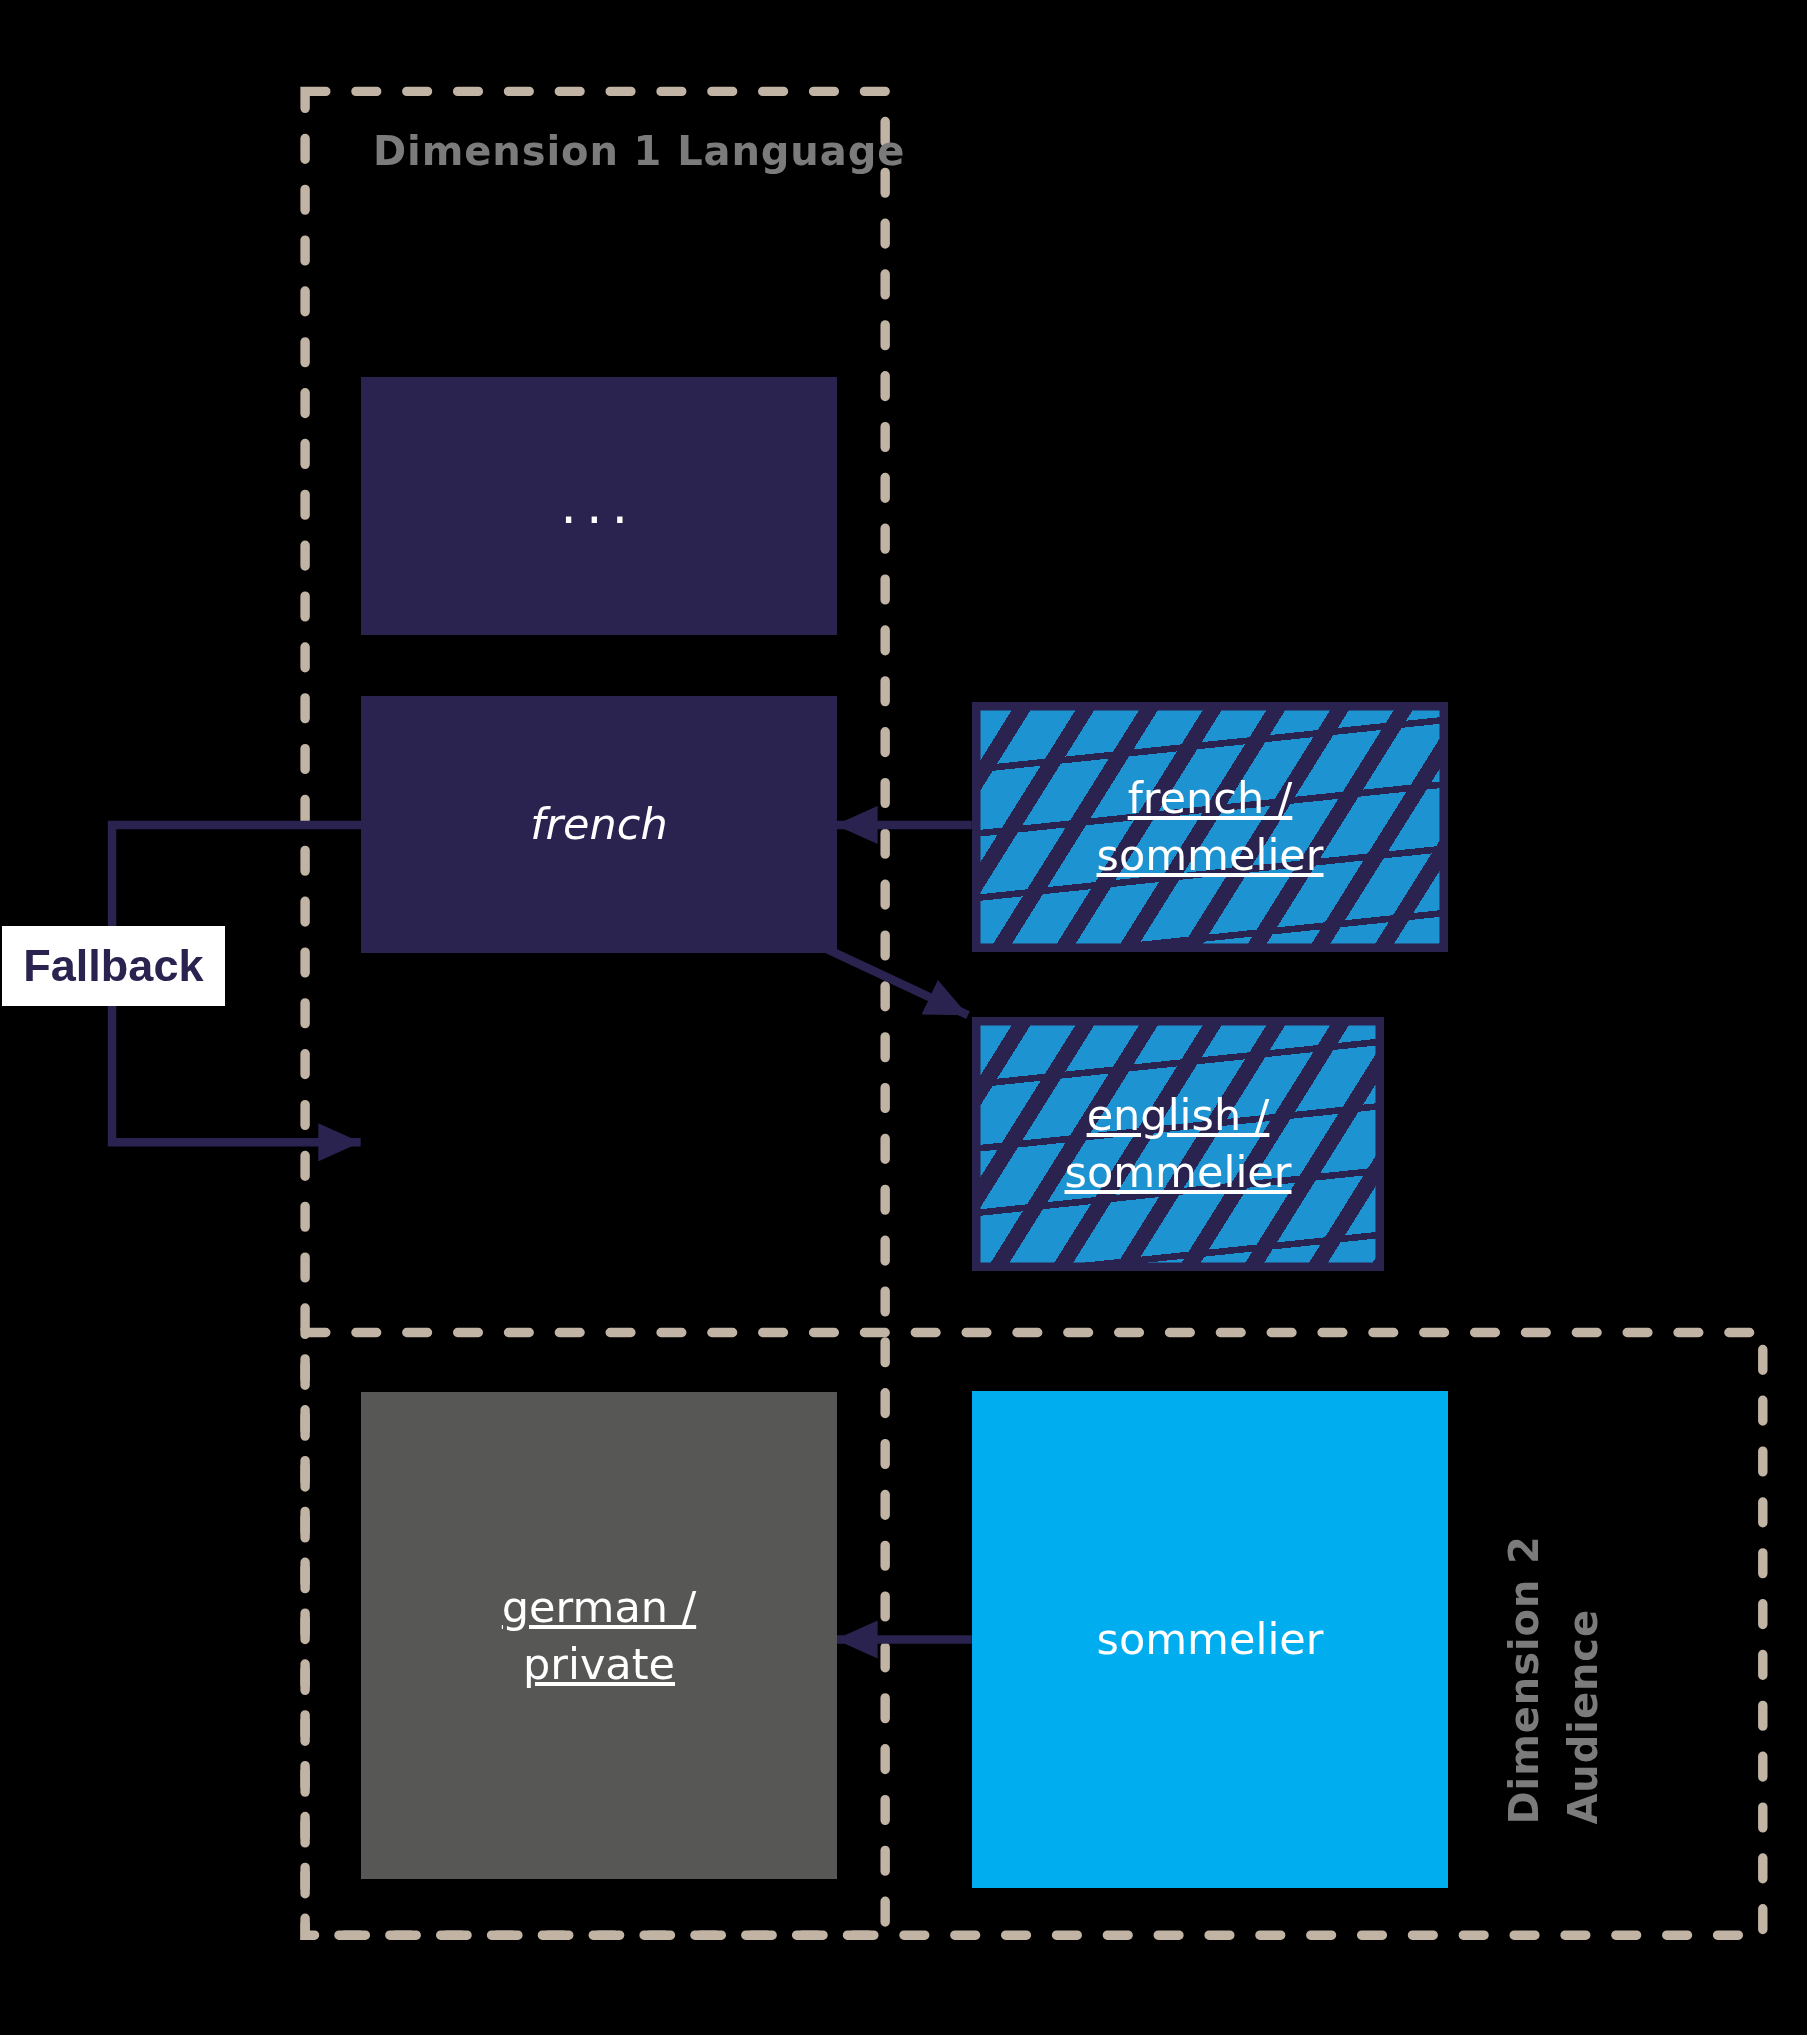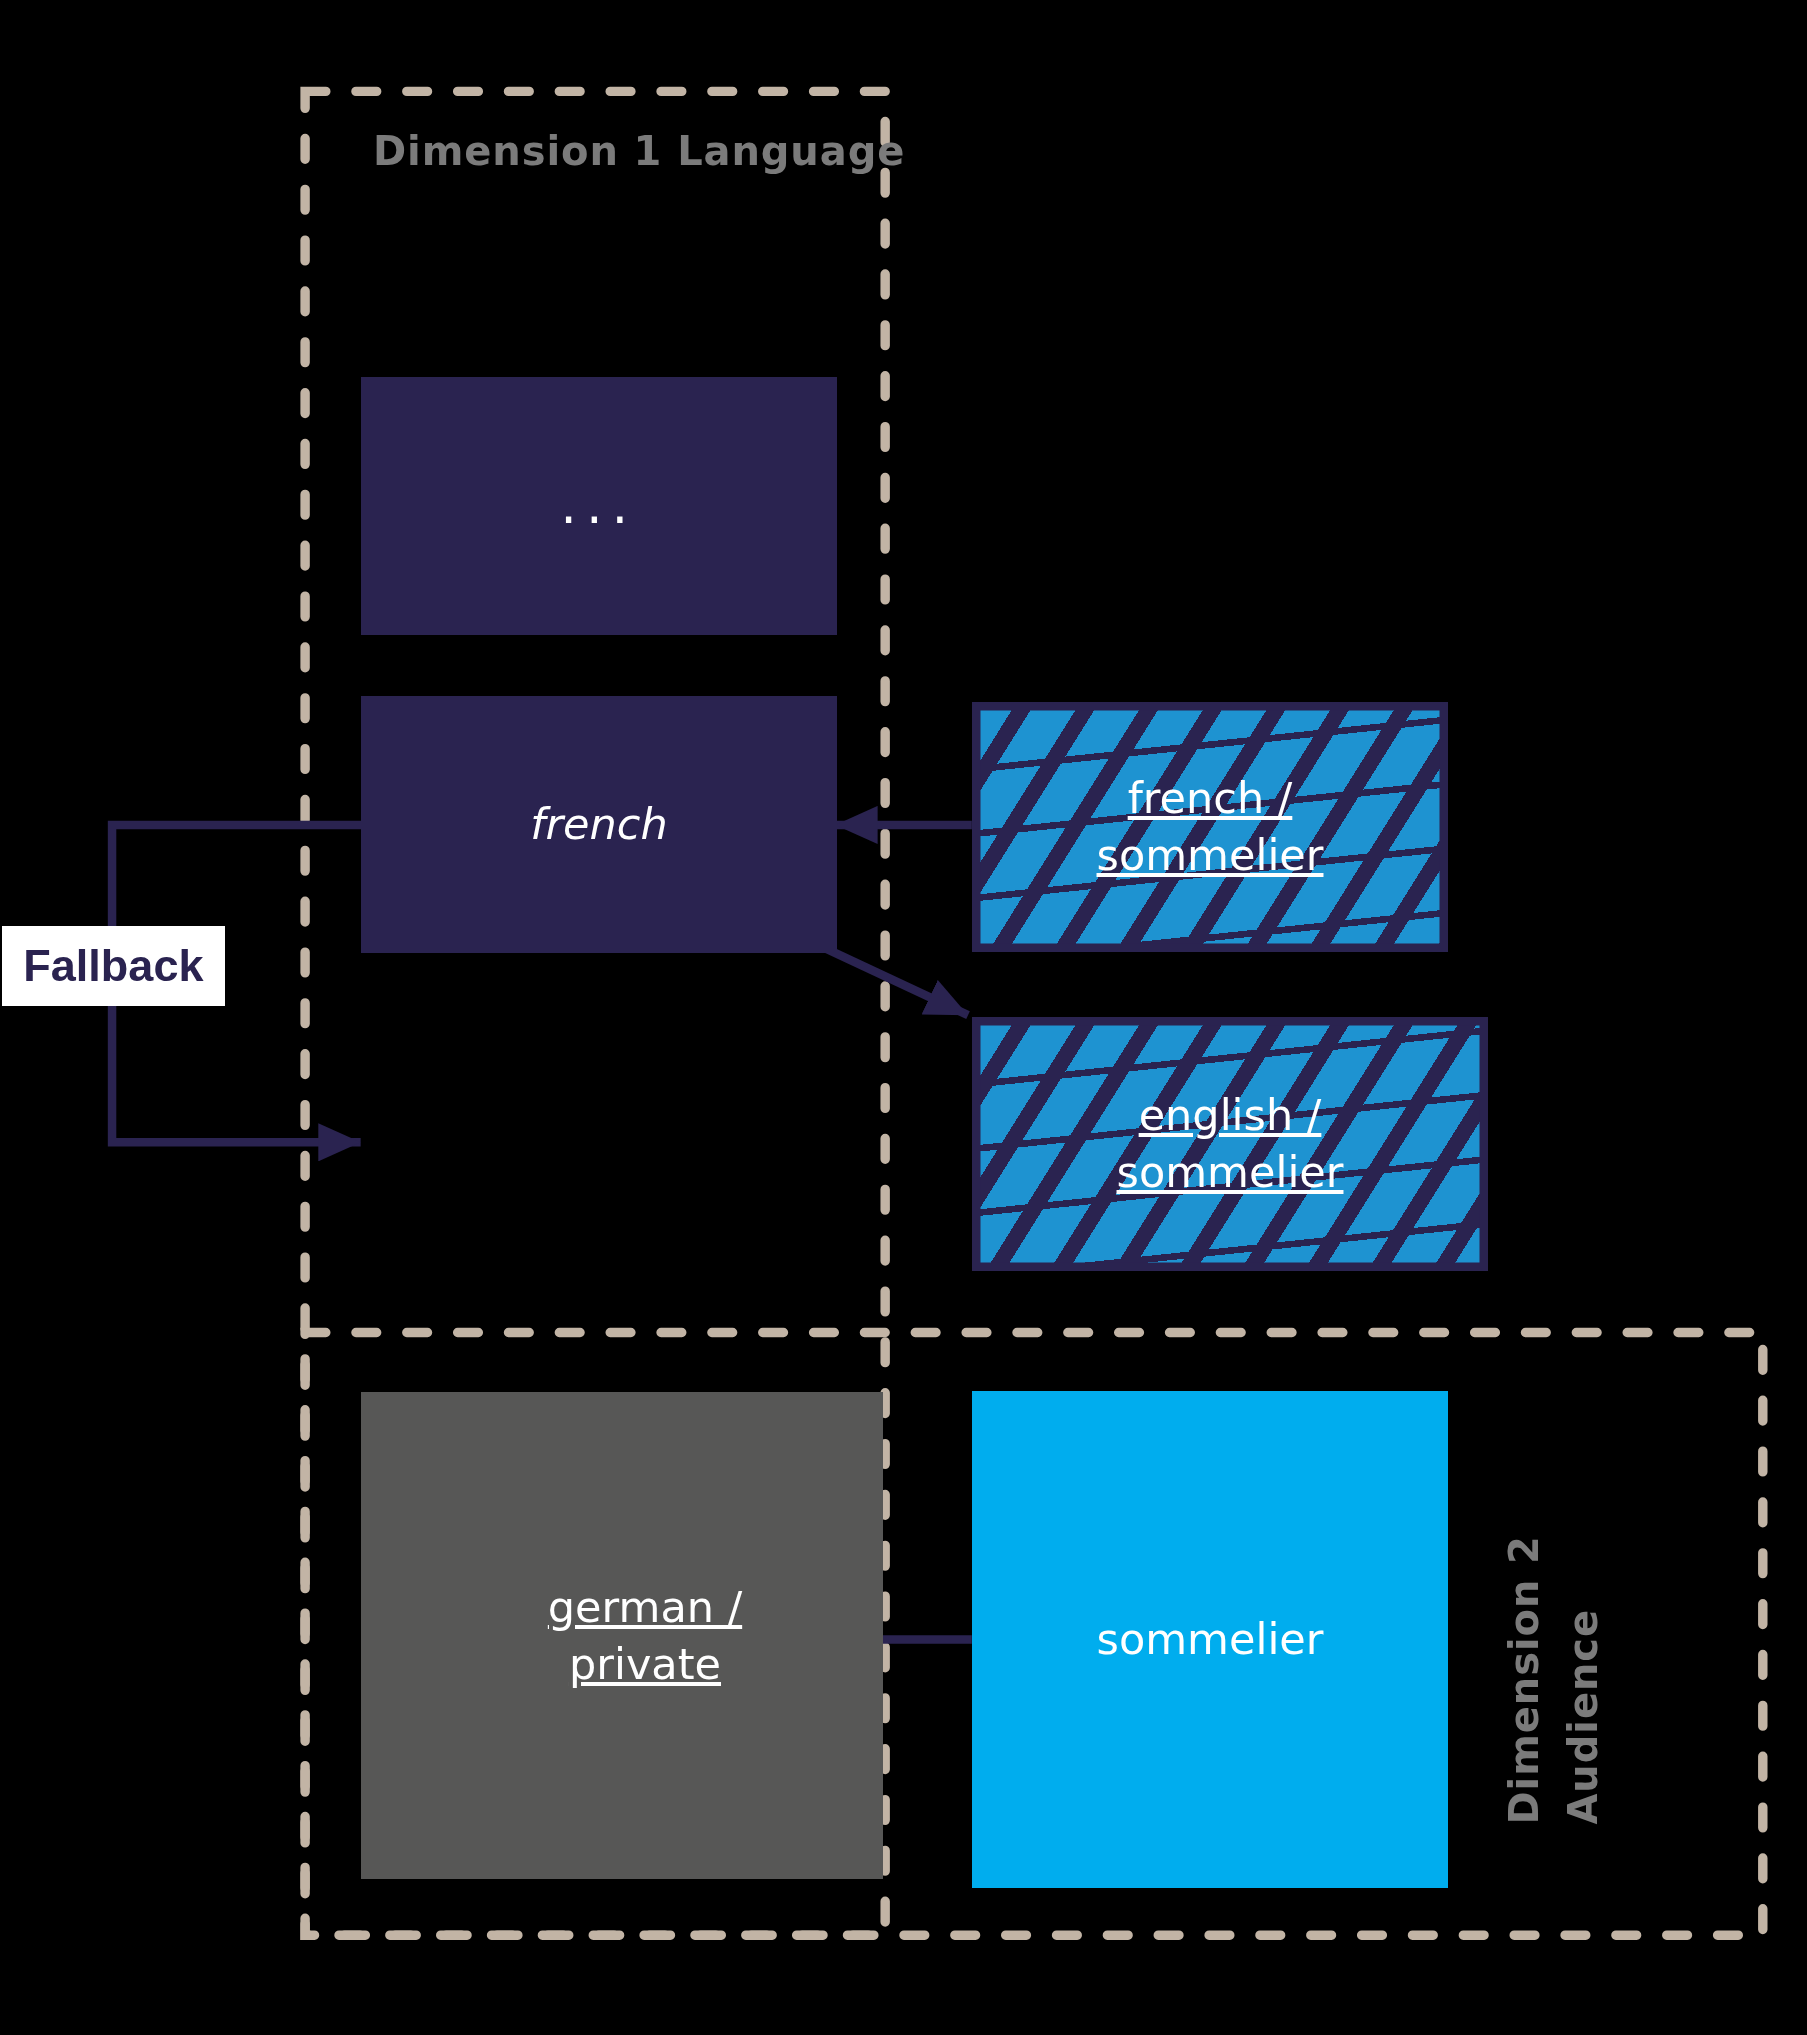--- a/index.html
+++ b/index.html
@@ -23,21 +23,21 @@
   #arrow-layer{position:absolute;left:0;top:0;z-index:1;}
   .box{
     position:absolute;
     display:flex;align-items:center;justify-content:center;
     text-align:center;
     color:var(--white);
     font-size:43px;line-height:1.32;
     z-index:2;
   }
   .box.navy{background:var(--navy);}
-  .box.gray{background:var(--gray-box);padding-left:46px;}
+  .box.gray{background:var(--gray-box);}
   .box.cyan{background:var(--cyan);}
   .box.hatched{
     background-color:var(--navy);
     background-image:
       repeating-linear-gradient(174deg, var(--navy) 0 6.6px, transparent 6.6px 64px),
       repeating-linear-gradient(122deg, var(--stripe-blue) 0 38px, transparent 38px 54px);
     box-shadow:inset 0 0 0 8.5px var(--navy);
   }
   .box .line{display:block;text-decoration:underline;}
   .ellipsis-label{
@@ -103,21 +103,21 @@
   </div>
 
 
   <div class="box hatched" style="left:972px;top:702px;width:476px;height:250px;">
     <span>
       <span class="line">french /</span>
       <span class="line">sommelier</span>
     </span>
   </div>
 
-  <div class="box hatched" style="left:972px;top:1017px;width:516px;height:254px;">
+  <div class="box hatched" style="left:972px;top:1017px;width:412px;height:254px;">
     <span>
       <span class="line">english /</span>
       <span class="line">sommelier</span>
     </span>
   </div>
 
   <div class="box gray" style="left:361px;top:1392px;width:476px;height:487px;">
     <span>
       <span class="line">german /</span>
       <span class="line">private</span>

